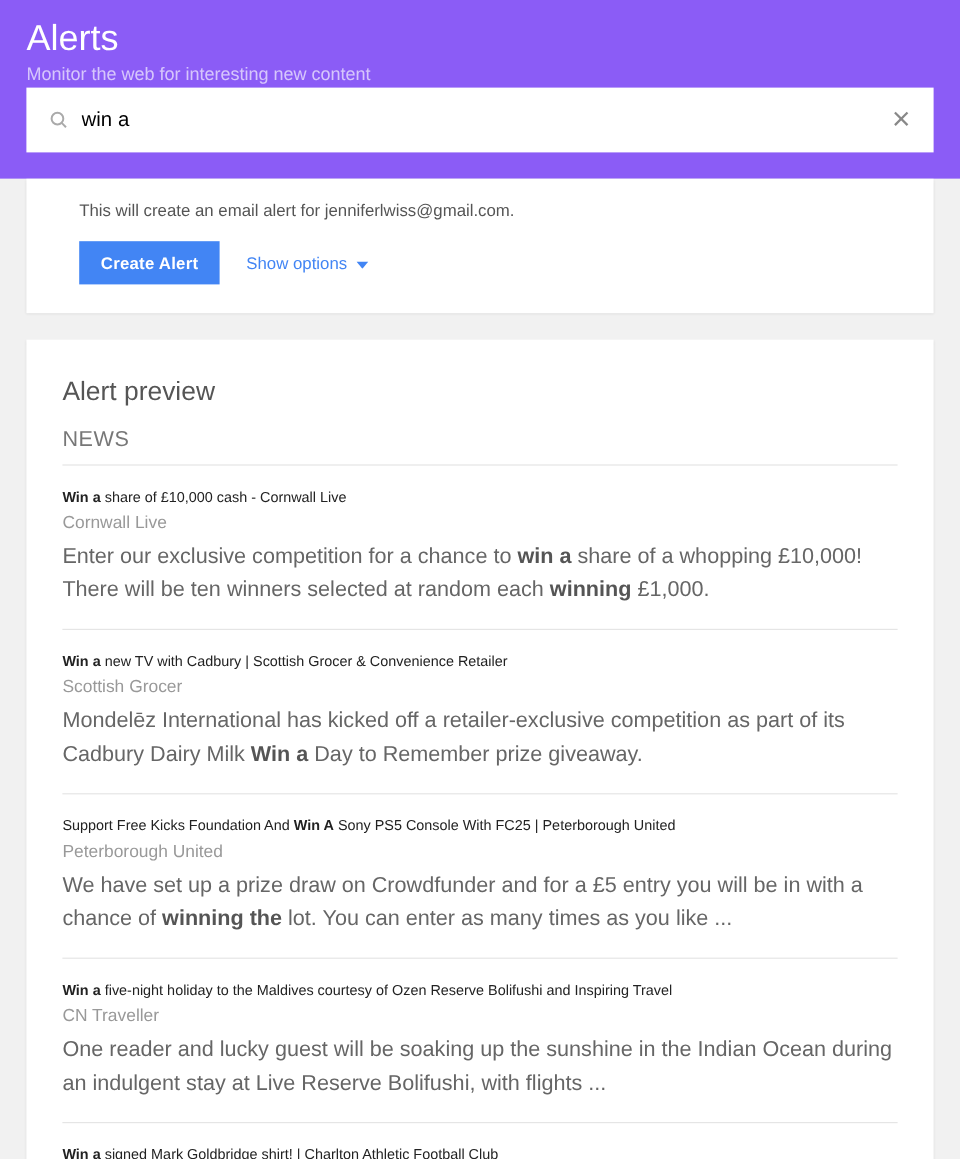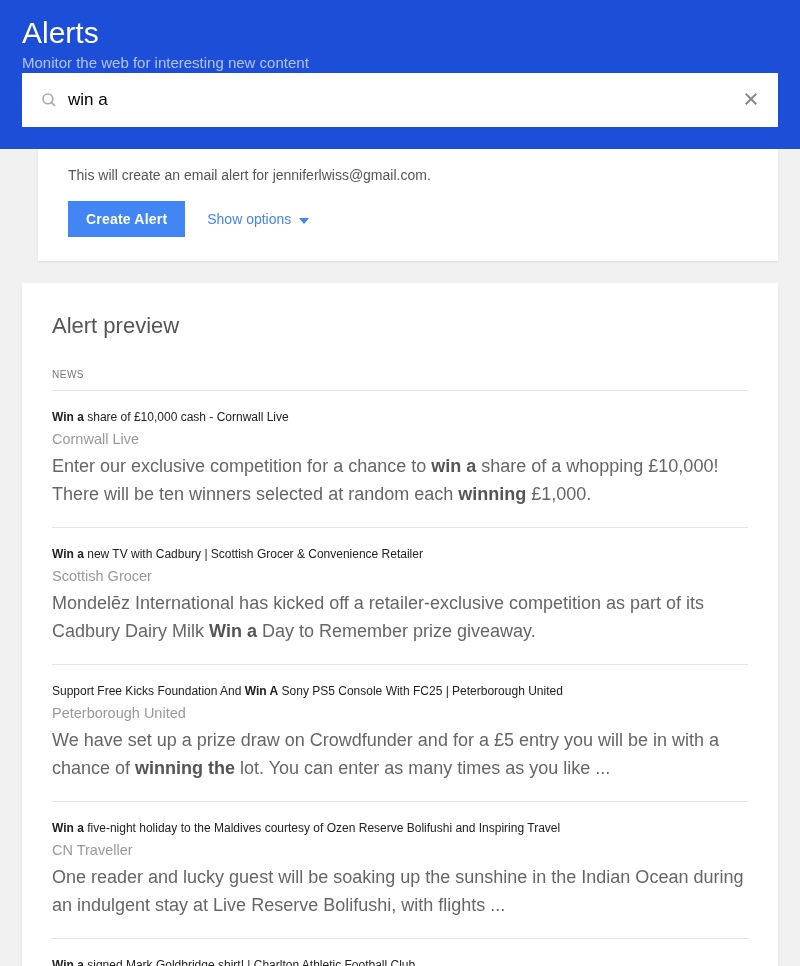--- a/index.html
+++ b/index.html
@@ -1,19 +1,19 @@
 <!DOCTYPE html>
 <html><head>
 <meta charset="utf-8">
 <style>
   * { box-sizing: border-box; margin: 0; padding: 0; }
   body { font-family: Arial, Helvetica, sans-serif; background: #fff; width: 800px; }
   
   .header {
-    background: #1d4ed8;
+    background: #8b5cf6;
     padding: 16px 22px 22px 22px;
   }
   .header-title {
     color: #fff;
     font-size: 30px;
     font-weight: 400;
     margin-bottom: 4px;
   }
   .header-subtitle {
     color: rgba(255,255,255,0.65);
@@ -53,23 +53,22 @@
     background: #f1f1f1;
     padding: 0 22px 22px 22px;
   }
   
   .card {
     background: #fff;
     box-shadow: 0 1px 2px rgba(0,0,0,0.08);
   }
   
   .create-card {
-    padding: 18px 30px 24px 30px;
+    padding: 18px 30px 24px 44px;
     margin-bottom: 22px;
-    margin-left: 16px;
   }
   .create-info {
     font-size: 14px;
     color: #555;
     margin-bottom: 18px;
   }
   .create-row {
     display: flex;
     align-items: center;
     gap: 22px;
@@ -94,24 +93,24 @@
   }
   .options-link svg { margin-top: 1px; }
   
   .preview-card {
     padding: 30px 30px 10px 30px;
   }
   .preview-title {
     font-size: 22px;
     font-weight: 400;
     color: #555;
-    margin-bottom: 30px;
+    margin-bottom: 17px;
   }
   .section-label {
-    font-size: 10px;
+    font-size: 18px;
     color: #777;
     letter-spacing: 0.5px;
     margin-bottom: 10px;
   }
   .divider {
     border: none;
     border-top: 1px solid #e5e5e5;
   }
   
   .result {

